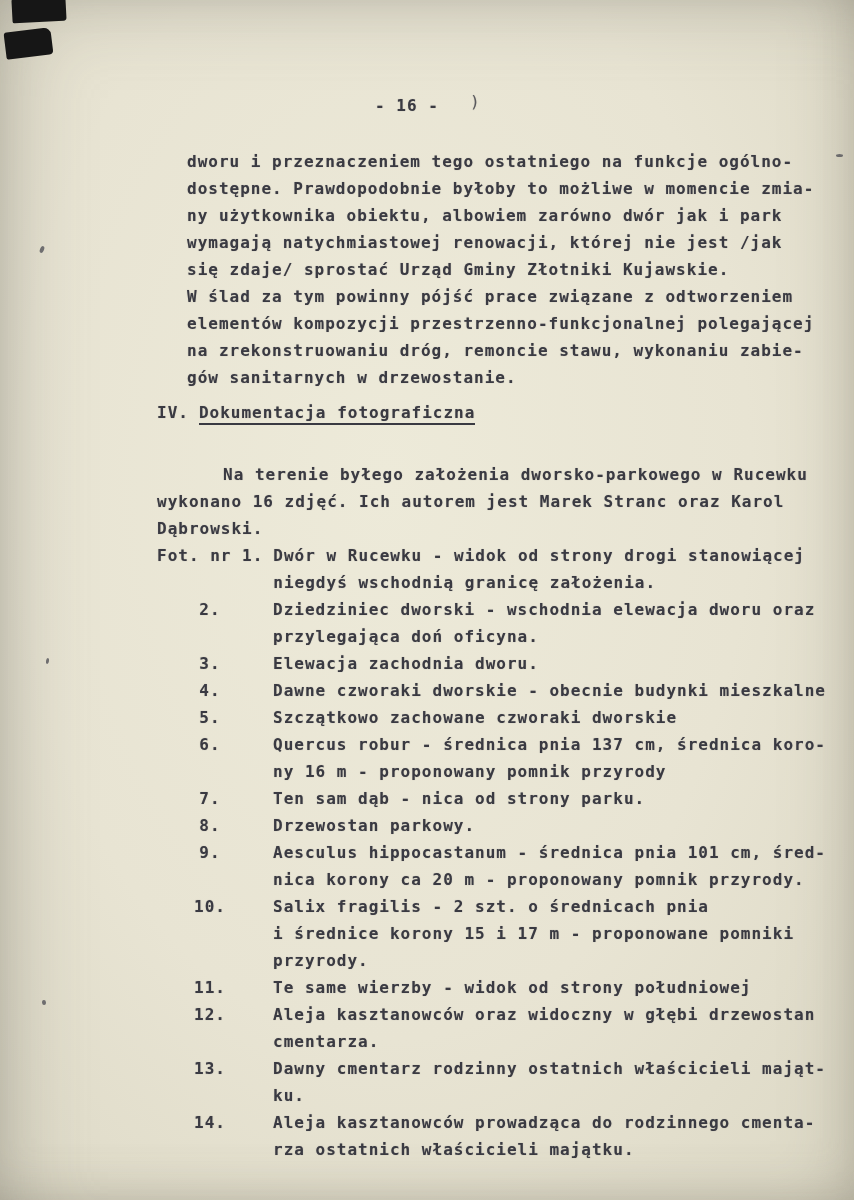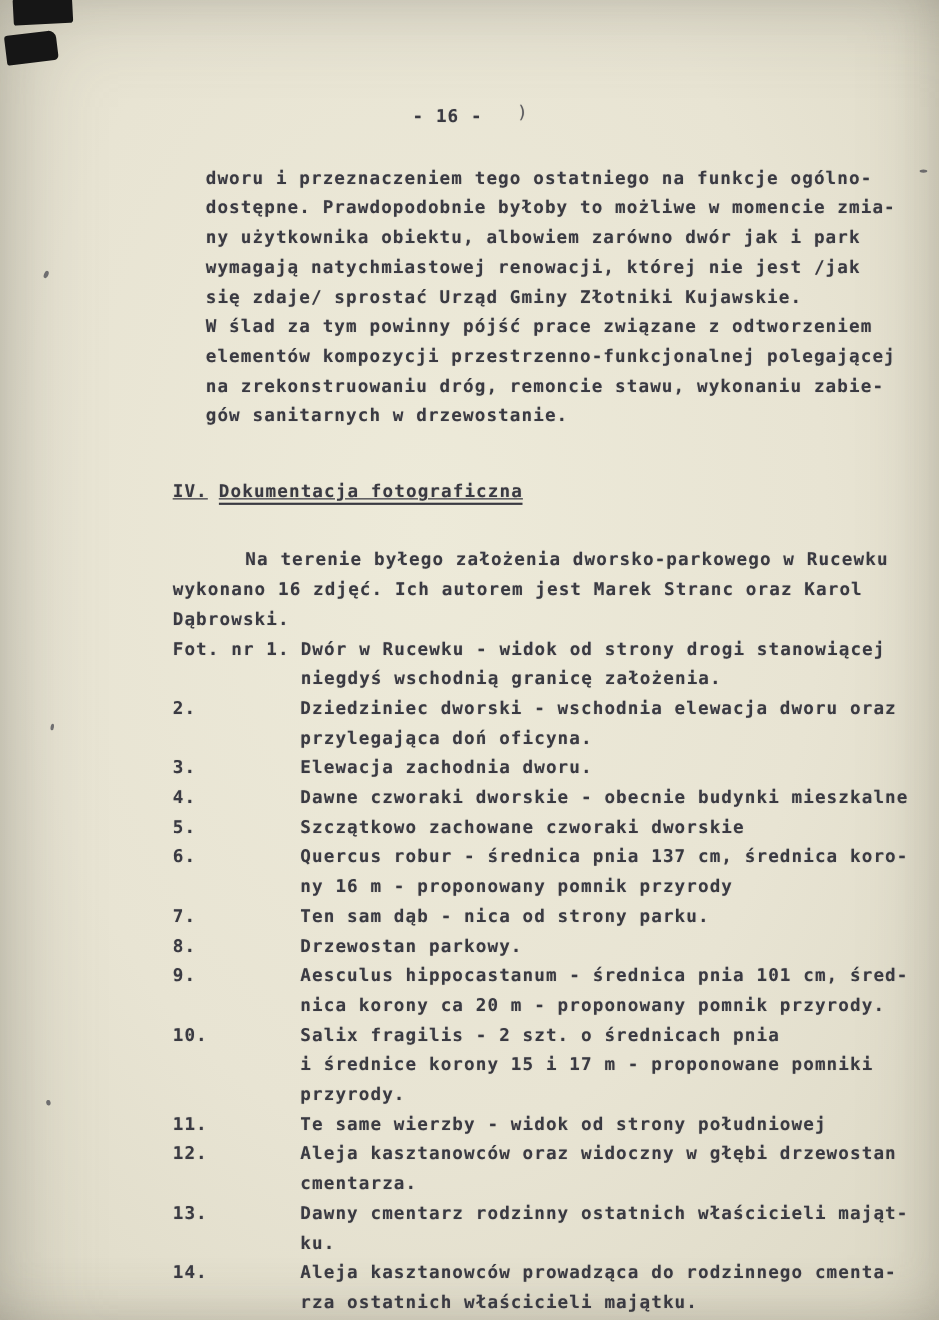--- a/index.html
+++ b/index.html
@@ -63,22 +63,21 @@
     box-sizing: border-box;
   }
   .para {
     white-space: pre-wrap;
     margin: 0;
   }
   .para.indent1 {
     margin-left: 30px;
   }
   .heading {
-    margin-top: 42px;
-    text-decoration: underline;
+    margin-top: 8px;
   }
   .heading .underlined {
     border-bottom: 2px solid #3a3a42;
     padding-bottom: 1px;
   }
   .heading .prefix {
     margin-right: 10px;
   }
   .para.intro {
     margin-top: 35px;
@@ -86,21 +85,21 @@
   }
   .photo-list {
     margin-top: 0;
   }
   .photo-item {
     display: flex;
     align-items: flex-start;
   }
   .photo-num {
     flex: 0 0 106px;
-    text-align: left;
+    text-align: center;
     white-space: pre;
   }
   .photo-text {
     margin-left: 10px;
     white-space: pre-wrap;
     flex: 1 1 auto;
   }
 </style>
 </head>
 <body>

